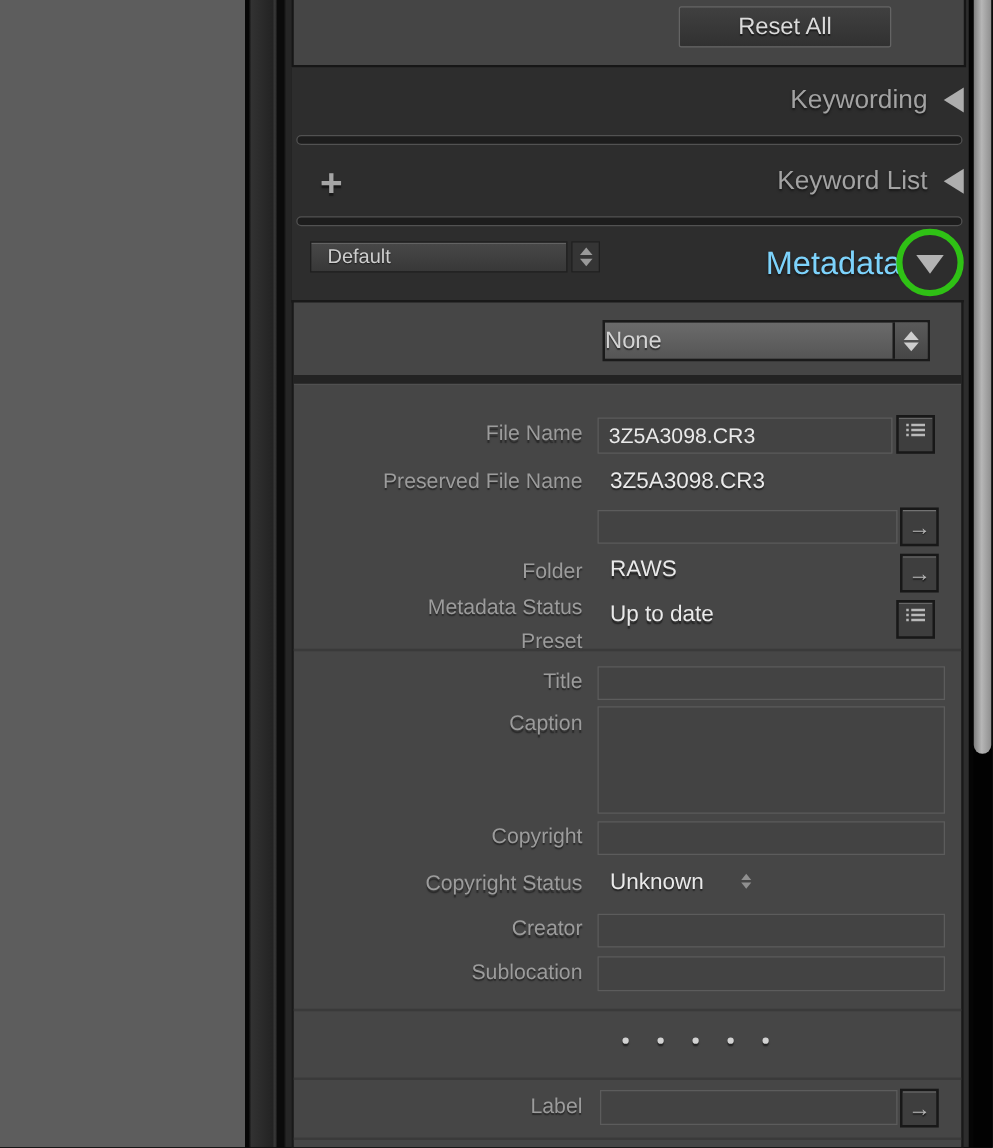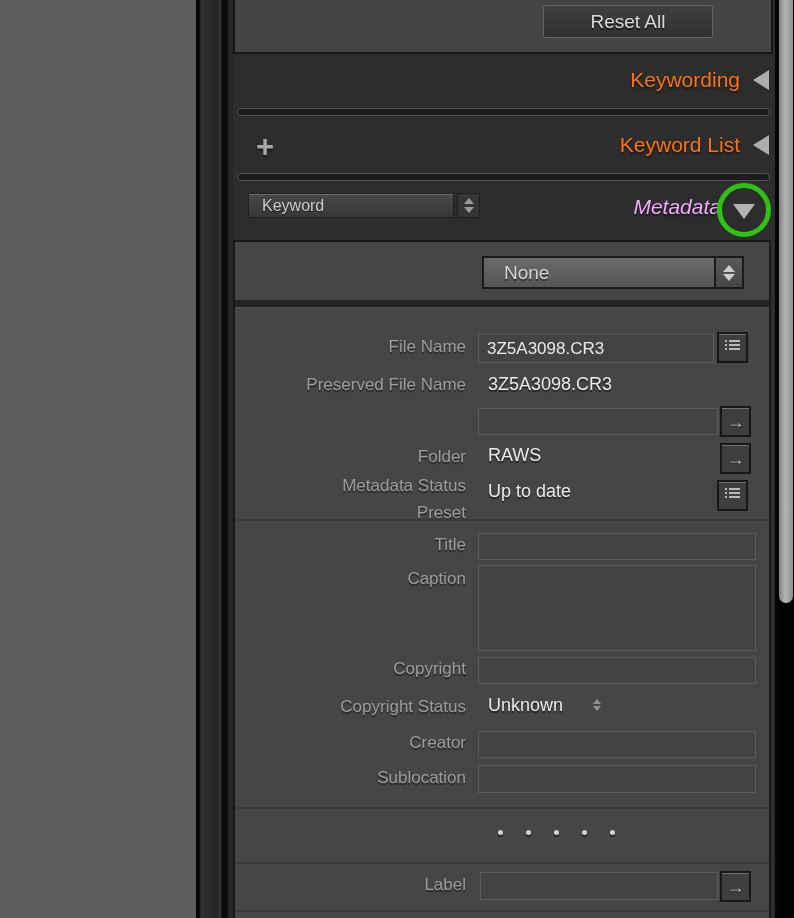--- a/index.html
+++ b/index.html
@@ -16,60 +16,60 @@
   .scrollbar{position:absolute;left:779px;top:0;width:15px;height:918px;background:#020202;}
   .scroll-thumb{position:absolute;left:0;top:-12px;width:14px;height:615px;border-radius:0 0 7px 7px;
     background:linear-gradient(to right,#7e7e7e,#b6b6b6 45%,#8f8f8f);}
 
   
   .top-box{position:absolute;left:0;top:-12px;width:536px;height:62px;border:2px solid #161616;background:#454545;}
   .reset-btn{position:absolute;left:308px;top:15px;width:170px;height:33px;box-sizing:border-box;
     background:linear-gradient(#404040,#313131);border:1px solid #646464;border-radius:2px;
     color:#dadada;font-size:19px;line-height:31px;text-align:center;text-shadow:0 2px 1px rgba(0,0,0,.55);cursor:default;}
 
-  .section-header{position:absolute;left:16px;width:542px;display:flex;align-items:center;justify-content:flex-end;
-    padding-right:22px;box-sizing:border-box;gap:13px;color:#f97316;font-size:21px;text-shadow:0 2px 2px rgba(0,0,0,.55);}
+  .section-header{position:absolute;left:0;width:542px;display:flex;align-items:center;justify-content:flex-end;
+    padding-right:4px;box-sizing:border-box;gap:13px;color:#a3a3a3;font-size:21px;text-shadow:0 2px 2px rgba(0,0,0,.55);}
   .hdr-keywording{top:52px;height:56px;}
   .hdr-keywordlist{top:116px;height:57px;}
   .tri-left{width:0;height:0;border-top:10px solid transparent;border-bottom:10px solid transparent;border-right:16px solid #aeaeae;}
   .groove{position:absolute;left:4px;width:531px;height:6px;border:1px solid #525252;border-radius:4px;background:#1d1d1d;box-sizing:content-box;}
   .g1{top:108px;} .g2{top:173px;}
   .plus{position:absolute;left:16px;top:129px;width:32px;height:36px;color:#a5a5a5;font-size:31px;font-weight:bold;
     line-height:36px;text-align:center;text-shadow:0 2px 1px rgba(0,0,0,.5);}
 
   
   .default-combo{position:absolute;left:15px;top:193px;width:206px;height:25px;box-sizing:border-box;
     background:linear-gradient(#484848,#383838);border:1px solid #1f1f1f;box-shadow:inset 0 1px 0 rgba(255,255,255,.20);
     color:#cecece;font-size:16px;line-height:23px;padding-left:13px;text-shadow:0 1px 1px rgba(0,0,0,.6);}
   .combo-spinner{position:absolute;left:224px;top:193px;width:23px;height:25px;box-sizing:border-box;
     background:#353535;border:1px solid #1f1f1f;display:flex;flex-direction:column;align-items:center;justify-content:center;gap:3px;}
   .spin-up{width:0;height:0;border-left:5px solid transparent;border-right:5px solid transparent;border-bottom:6px solid #9a9a9a;}
   .spin-down{width:0;height:0;border-left:5px solid transparent;border-right:5px solid transparent;border-top:6px solid #9a9a9a;}
-  .metadata-title{position:absolute;right:54px;top:195px;font-size:21px;color:#f0abfc;text-shadow:0 2px 2px rgba(0,0,0,.55);font-style:italic;}
+  .metadata-title{position:absolute;right:54px;top:195px;font-size:26px;color:#7dd3fc;text-shadow:0 2px 2px rgba(0,0,0,.55);}
   .disclosure-tri{position:absolute;left:500px;top:204px;width:0;height:0;
     border-left:11px solid transparent;border-right:11px solid transparent;border-top:15px solid #b3b3b3;}
   .green-ring{position:absolute;left:484px;top:183px;width:44px;height:44px;border:5px solid #2fc115;border-radius:50%;z-index:5;}
 
   
   .body{position:absolute;left:0;top:240px;width:538px;height:678px;box-sizing:border-box;
     border:2px solid #191919;border-bottom:none;background:#464646;}
   .field-label{position:absolute;left:0;width:231px;text-align:right;color:#9c9c9c;font-size:17px;
     text-shadow:0 2px 1px rgba(0,0,0,.45);white-space:nowrap;}
   .field-value{position:absolute;left:253px;color:#e9e9e9;font-size:18px;text-shadow:0 2px 1px rgba(0,0,0,.5);white-space:nowrap;}
   .tfield{position:absolute;background:#434343;border:1px solid #5c5c5c;box-sizing:border-box;color:#e9e9e9;
     font-size:17px;padding:0 8px;font-family:inherit;outline:none;}
   textarea.tfield{resize:none;padding-top:4px;}
   .sq-btn{position:absolute;width:31px;height:31px;box-sizing:border-box;background:#3e3e3e;border:2px solid #181818;
     box-shadow:inset 0 1px 0 rgba(255,255,255,.28);display:flex;align-items:center;justify-content:center;cursor:default;}
   .arrow-glyph{color:#b8b8b8;font-size:18px;line-height:1;text-shadow:0 1px 1px rgba(0,0,0,.6);}
   .list-icon svg rect{fill:#b9b9b9;}
   .preset-combo{position:absolute;left:247px;top:14px;width:262px;height:33px;box-sizing:border-box;
     border:2px solid #1a1a1a;background:linear-gradient(#6b6b6b,#555555);color:#d4d4d4;font-size:19px;
     display:flex;align-items:center;}
-  .preset-text{flex:1;padding-left:20px;text-shadow:0 2px 1px rgba(0,0,0,.5);}
+  .preset-text{flex:1;text-shadow:0 2px 1px rgba(0,0,0,.5);}
   .preset-spin{width:26px;align-self:stretch;border-left:2px solid #1a1a1a;background:linear-gradient(#5a5a5a,#464646);
     display:flex;flex-direction:column;align-items:center;justify-content:center;gap:2px;}
   .pspin-up{width:0;height:0;border-left:6px solid transparent;border-right:6px solid transparent;border-bottom:7px solid #cecece;}
   .pspin-down{width:0;height:0;border-left:6px solid transparent;border-right:6px solid transparent;border-top:7px solid #cecece;}
   .preset-sep{position:absolute;left:0;top:58px;width:534px;height:7px;background:#232323;box-shadow:0 1px 0 rgba(255,255,255,.06);}
   .bdivider{position:absolute;left:0;width:534px;height:2px;background:#3a3a3a;}
   .d1{top:277px;} .d2{top:565px;} .d3{top:620px;} .d4{top:668px;}
   .dot{position:absolute;top:588px;width:5px;height:5px;border-radius:50%;background:#d2d2d2;box-shadow:0 2px 1px rgba(0,0,0,.5);}
   .mini-spin{position:absolute;left:358px;top:457px;display:flex;flex-direction:column;gap:2px;}
   .mini-up{width:0;height:0;border-left:4px solid transparent;border-right:4px solid transparent;border-bottom:5px solid #909090;}
@@ -96,21 +96,21 @@
     <div class="groove g1"></div>
 
     <div class="plus">+</div>
     <div class="section-header hdr-keywordlist">
       <span>Keyword List</span>
       <span class="tri-left"></span>
     </div>
 
     <div class="groove g2"></div>
 
-    <div class="default-combo">Keyword</div>
+    <div class="default-combo">Default</div>
     <div class="combo-spinner">
       <span class="spin-up"></span>
       <span class="spin-down"></span>
     </div>
     <div class="metadata-title">Metadata</div>
     <div class="disclosure-tri"></div>
     <div class="green-ring"></div>
 
     <div class="body">
 

